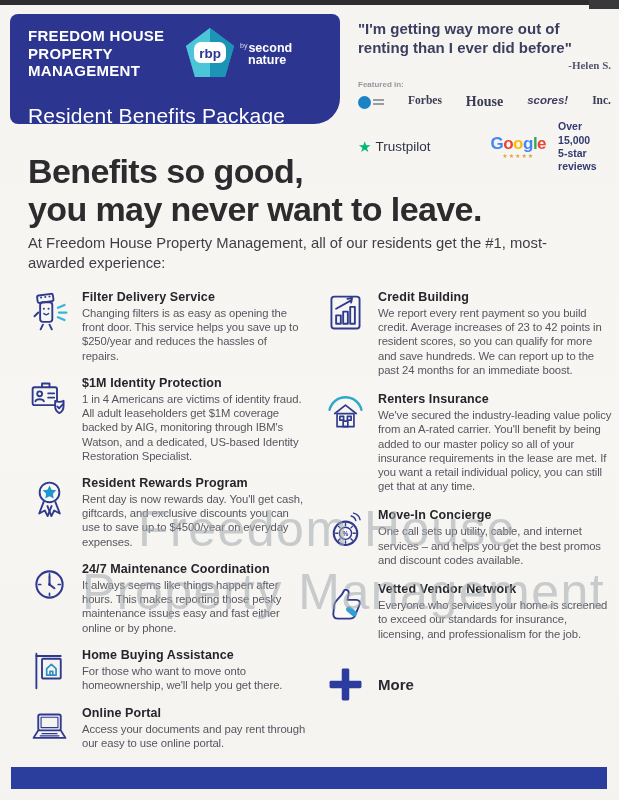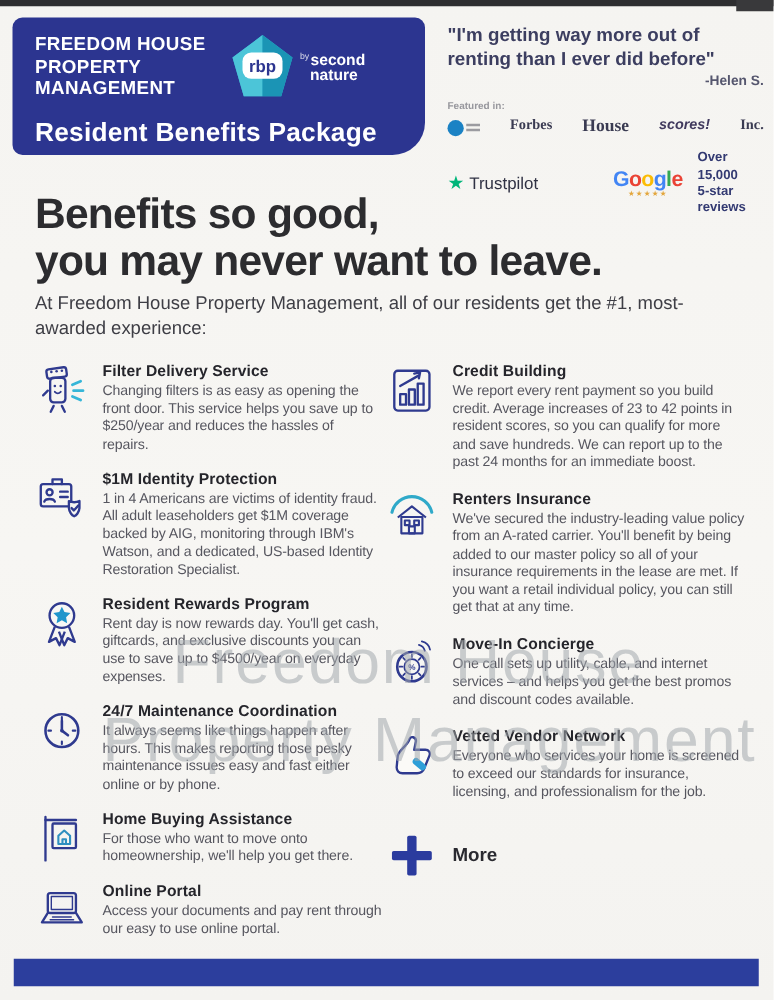--- a/index.html
+++ b/index.html
@@ -12,26 +12,26 @@
 
   
   .header-box{position:absolute;left:10px;top:14px;width:330px;height:110px;
               background:#2c3590;border-radius:8px 8px 26px 8px;color:#fff;
               padding:13px 12px 10px 18px;box-sizing:border-box;}
   .header-top{display:flex;align-items:flex-start;}
   .company{font-size:15px;font-weight:bold;line-height:1.18;letter-spacing:.3px;width:152px;}
   .rbp-badge{margin-left:2px;margin-top:-2px;}
   .second-nature{font-size:12.5px;font-weight:bold;line-height:.92;margin-top:16px;margin-left:2px;}
   .by-label{font-size:7px;font-weight:normal;vertical-align:top;opacity:.8;margin-right:1px;}
-  .package-title{font-size:21px;font-weight:bold;letter-spacing:.2px;margin-top:9px;}
+  .package-title{font-size:21px;font-weight:normal;letter-spacing:.2px;margin-top:19px;}
 
   
   .quote-block{position:absolute;left:358px;top:19px;width:253px;}
   .quote{font-size:15px;font-weight:bold;color:#3c3e60;line-height:1.28;}
-  .attribution{text-align:right;font-size:11px;font-weight:bold;color:#55566e;margin-top:2px;}
+  .attribution{text-align:right;font-size:11px;font-weight:bold;color:#55566e;margin-top:2px;font-family:Liberation Serif, serif;}
   .featured-label{font-size:8px;color:#97979d;margin-top:9px;font-weight:bold;}
   .logo-row{display:flex;justify-content:space-between;margin-top:5px;width:100%;}
   .usat{display:flex;align-items:center;gap:2px;}
   .usat-circle{width:13px;height:13px;border-radius:50%;background:#1b82c4;}
   .usat-lines span{display:block;width:11px;height:2px;background:#9b9ba0;margin:2px 0;}
   .logo-forbes,.logo-inc{font-family:"Liberation Serif",serif;font-weight:bold;font-size:11.5px;color:#3a3b52;}
   .logo-house{font-family:"Liberation Serif",serif;font-weight:bold;font-size:14px;color:#3a3b52;}
   .logo-yahoo{font-weight:bold;font-style:italic;font-size:11.5px;color:#413a5e;}
   .review-row{display:flex;align-items:center;margin-top:10px;gap:12px;}
   .trustpilot{display:flex;align-items:center;gap:4px;font-size:13.5px;color:#303244;}
@@ -42,21 +42,21 @@
   .reviews{font-size:10.5px;font-weight:bold;color:#333a72;line-height:1.25;}
 
   
   .headline{position:absolute;left:28px;top:152px;font-size:34px;font-weight:800;
             color:#2c2c2f;line-height:1.12;letter-spacing:-.6px;}
   .subtext{position:absolute;left:28px;top:234px;width:566px;font-size:14.8px;
            color:#3e3e45;line-height:1.32;}
 
   
   .benefits{position:absolute;left:26px;top:290px;width:578px;display:grid;
-            grid-template-columns:280px 290px;column-gap:0;}
+            grid-template-columns:280px 290px;column-gap:16px;}
   .col{display:flex;flex-direction:column;}
   .col-left .item{margin-bottom:13px;}
   .col-right .item{margin-bottom:15px;}
   .item{display:flex;gap:9px;}
   .icon-box{width:47px;flex:0 0 47px;display:flex;justify-content:center;align-items:flex-start;}
   .icon-box svg{width:45px;height:45px;}
   .item-text{flex:1;}
   .item-title{font-size:12.5px;font-weight:bold;color:#25252b;margin-bottom:2px;letter-spacing:.1px;}
   .item-body{font-size:11.3px;color:#56565f;line-height:1.26;letter-spacing:-.1px;}
   .more-item{align-items:center;margin-top:6px;}

